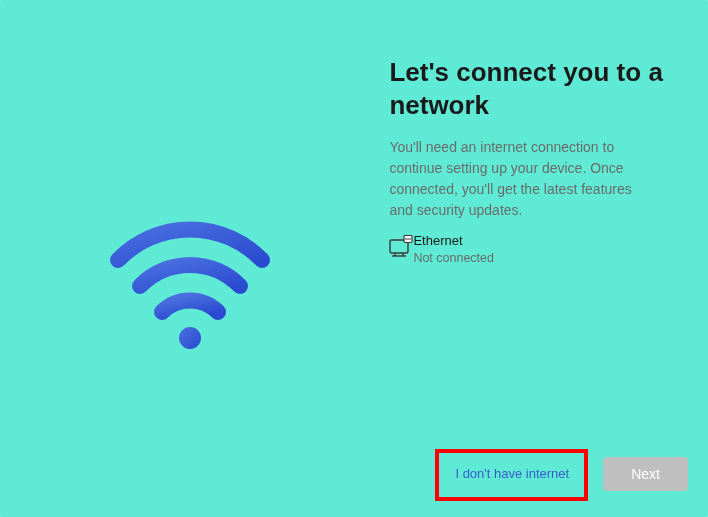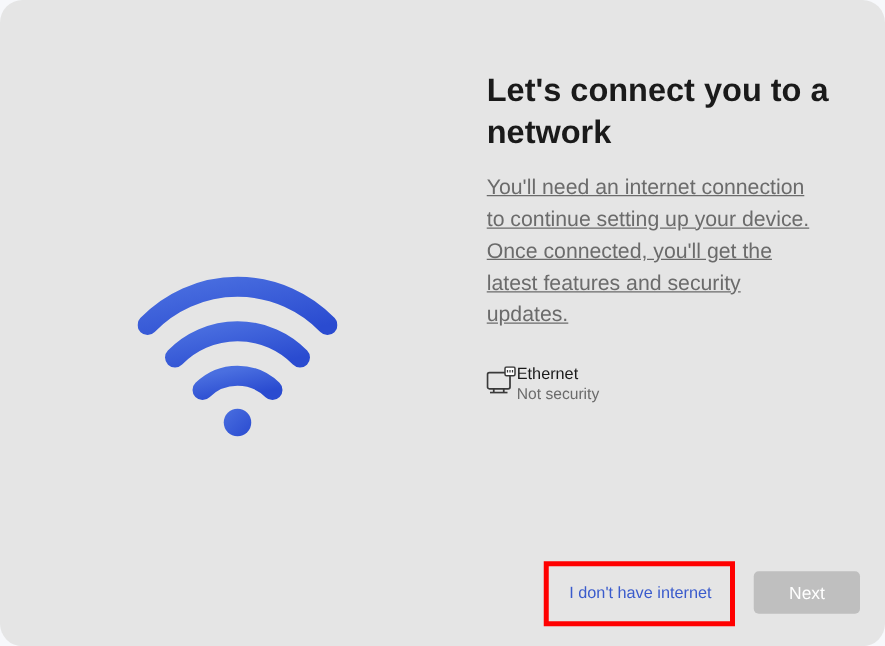--- a/index.html
+++ b/index.html
@@ -7,22 +7,22 @@
       font-family: "Segoe UI", -apple-system, sans-serif;
       width: 708px;
       height: 517px;
       background: #f7f8fb;
       position: relative;
       overflow: hidden;
     }
     .window {
       width: 100%;
       height: 100%;
-      background: #e5e5e5;
-      border-radius: 18px;
+      background: #5eead4;
+      border-radius: 1px;
       position: relative;
       display: flex;
     }
     .left-pane {
       width: 55%;
       position: relative;
       display: flex;
       align-items: center;
       justify-content: center;
     }
@@ -36,26 +36,25 @@
       padding: 56px 40px 0 0;
     }
     .title {
       font-size: 26px;
       font-weight: 600;
       color: #1a1a1a;
       line-height: 1.25;
       margin-bottom: 16px;
     }
     .description {
-      font-size: 17px;
+      font-size: 14px;
       color: #6b6b6b;
       line-height: 1.5;
-      margin-bottom: 22px;
+      margin-bottom: 8px;
       max-width: 260px;
-      text-decoration: underline;
     }
     .connection-item {
       display: flex;
       align-items: flex-start;
       padding: 4px 0;
       cursor: pointer;
     }
     .connection-icon {
       flex-shrink: 0;
       margin-top: 2px;
@@ -139,21 +138,21 @@
           <line x1="14" y1="18" x2="14" y2="21" stroke="#3a3a3a" stroke-width="1.4"></line>
           <line x1="3" y1="21" x2="17" y2="21" stroke="#3a3a3a" stroke-width="1.4"></line>
           <rect x="15" y="0.5" width="8" height="7" rx="1.2" fill="#fff" stroke="#3a3a3a" stroke-width="1.2"></rect>
           <line x1="17" y1="3" x2="17" y2="5" stroke="#3a3a3a" stroke-width="1"></line>
           <line x1="19" y1="3" x2="19" y2="5" stroke="#3a3a3a" stroke-width="1"></line>
           <line x1="21" y1="3" x2="21" y2="5" stroke="#3a3a3a" stroke-width="1"></line>
         </svg>
       </span>
       <div class="connection-text">
         <div class="name">Ethernet</div>
-        <div class="status">Not security</div>
+        <div class="status">Not connected</div>
       </div>
     </div>
   </div>
 
   <div class="footer">
     <button class="btn-link">I don't have internet</button>
     <button class="btn-primary">Next</button>
   </div>
 
   <div class="highlight-box"></div>

